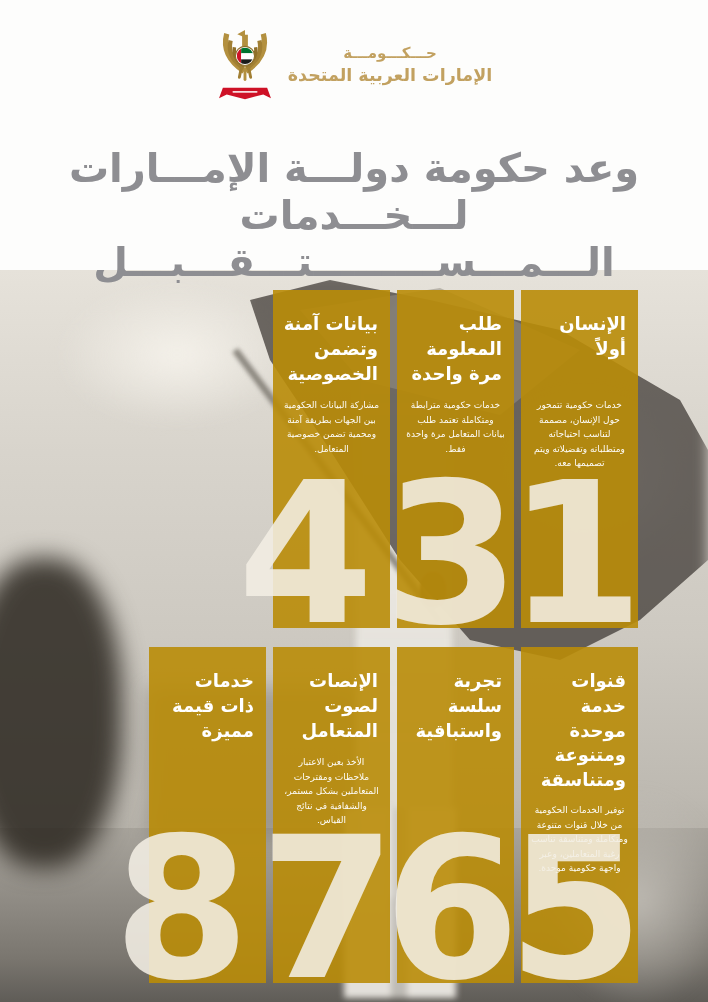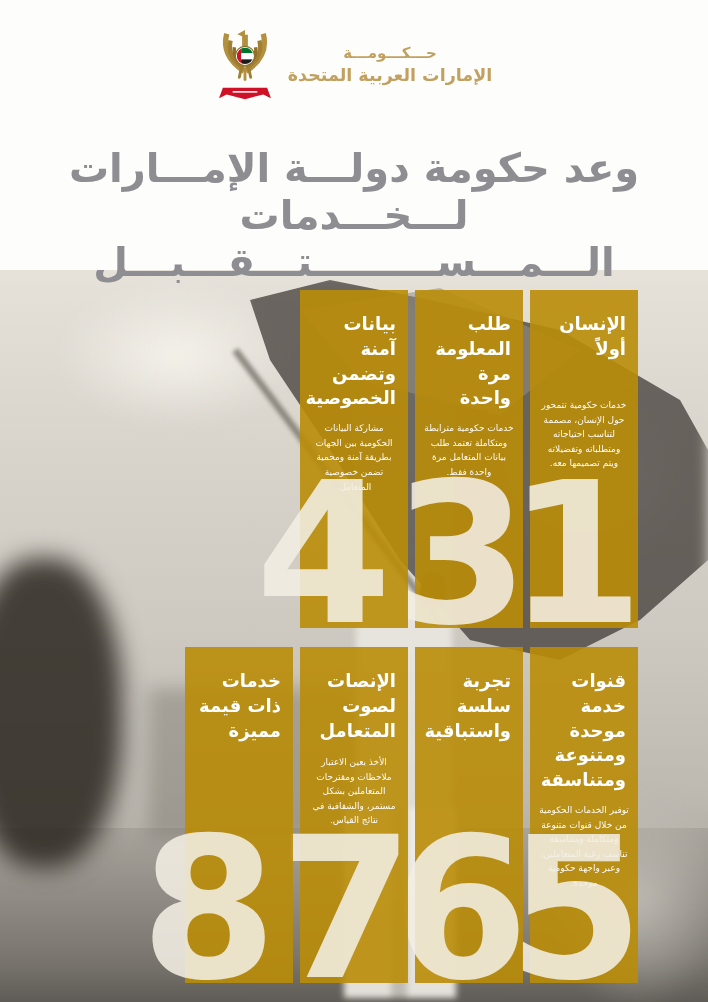--- a/index.html
+++ b/index.html
@@ -39,21 +39,21 @@
   .skyline{position:absolute;left:148px;top:418px;width:210px;height:150px;background:rgba(115,110,100,.4);filter:blur(9px);}
   .water{position:absolute;left:0;top:558px;width:708px;height:174px;
     background:linear-gradient(180deg,#a8a49c 0%,#8d8982 45%,#7a766f 75%,#5f5c57 100%);}
   .bokeh{position:absolute;right:-20px;top:520px;width:180px;height:220px;border-radius:50%;
     background:radial-gradient(closest-side,rgba(200,196,188,.8),rgba(200,196,188,0));filter:blur(8px);}
 
   
   .row{position:absolute;right:70px;display:flex;gap:7px;z-index:2;}
   .row1{top:20px;}
   .row2{top:377px;}
-  .card{position:relative;width:108px;background:rgba(185,140,8,.9);color:#fff;}
+  .card{position:relative;width:117px;background:rgba(185,140,8,.9);color:#fff;}
   .row1 .card{height:338px;}
   .row2 .card{height:336px;}
   .card-title{padding:22px 12px 0 8px;font-size:18px;font-weight:bold;line-height:1.38;text-align:right;white-space:pre-line;min-height:98px;}
   .card-body{margin-top:10px;padding:0 9px;font-size:9px;line-height:1.62;text-align:center;color:rgba(255,255,255,.97);}
   .card-number{position:absolute;bottom:2px;left:auto;right:-6px;font-size:196px;font-weight:bold;line-height:.73;
     color:rgba(242,238,228,.88);direction:ltr;pointer-events:none;}
   .num-inset .card-number{right:16px;}
 </style>
 </head>
 <body>

